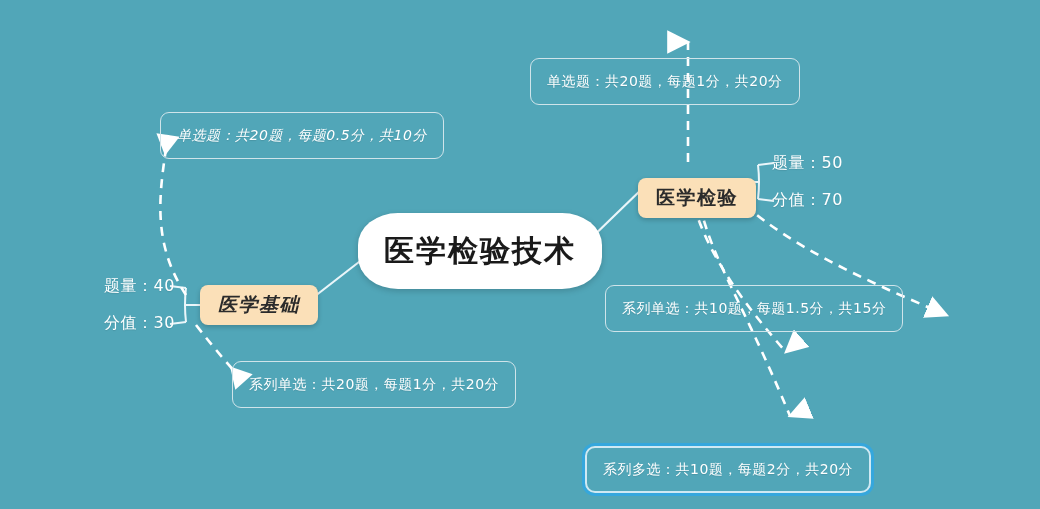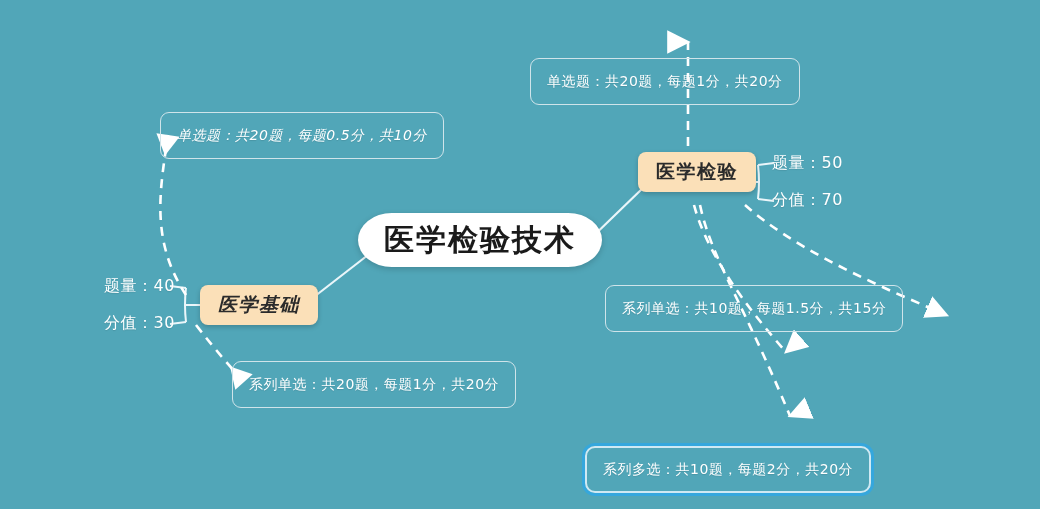--- a/index.html
+++ b/index.html
@@ -43,21 +43,21 @@
   }
   
   .root{
     background:#ffffff;
     border-radius:40px/32px;
     color:#1a1a1a;
     font-size:30px;
     font-weight:bold;
     letter-spacing:2px;
     padding:4px 26px;
-    height:54px;
+    height:76px;
     box-shadow:0 2px 6px rgba(0,0,0,.18);
   }
   
   .peach{
     background:#fbe0b8;
     border-radius:8px;
     color:#2b2b2b;
     font-size:19px;
     font-weight:bold;
     letter-spacing:1.5px;
@@ -121,21 +121,21 @@
       <path d="M745,205 C790,245 860,278 930,308" marker-end="url(#arrow-right)"></path>
       <path d="M186,295 C150,240 160,190 168,135" marker-end="url(#arrow-left)"></path>
       <path d="M196,325 C214,348 226,362 244,382" marker-end="url(#arrow-left)"></path>
     </g>
   </svg>
 
   <div class="node root" style="left:358px;top:213px;">
     <span>医学检验技术</span>
   </div>
 
-  <div class="node peach" style="left:638px;top:152px;">
+  <div class="node peach" style="left:638px;top:178px;">
     <span>医学检验</span>
   </div>
   <div class="node leaf-label" style="left:772px;top:152px;">
     <span>题量：50</span>
   </div>
   <div class="node leaf-label" style="left:772px;top:189px;">
     <span>分值：70</span>
   </div>
 
   <div class="node peach" style="left:200px;top:285px;font-style:italic;">

